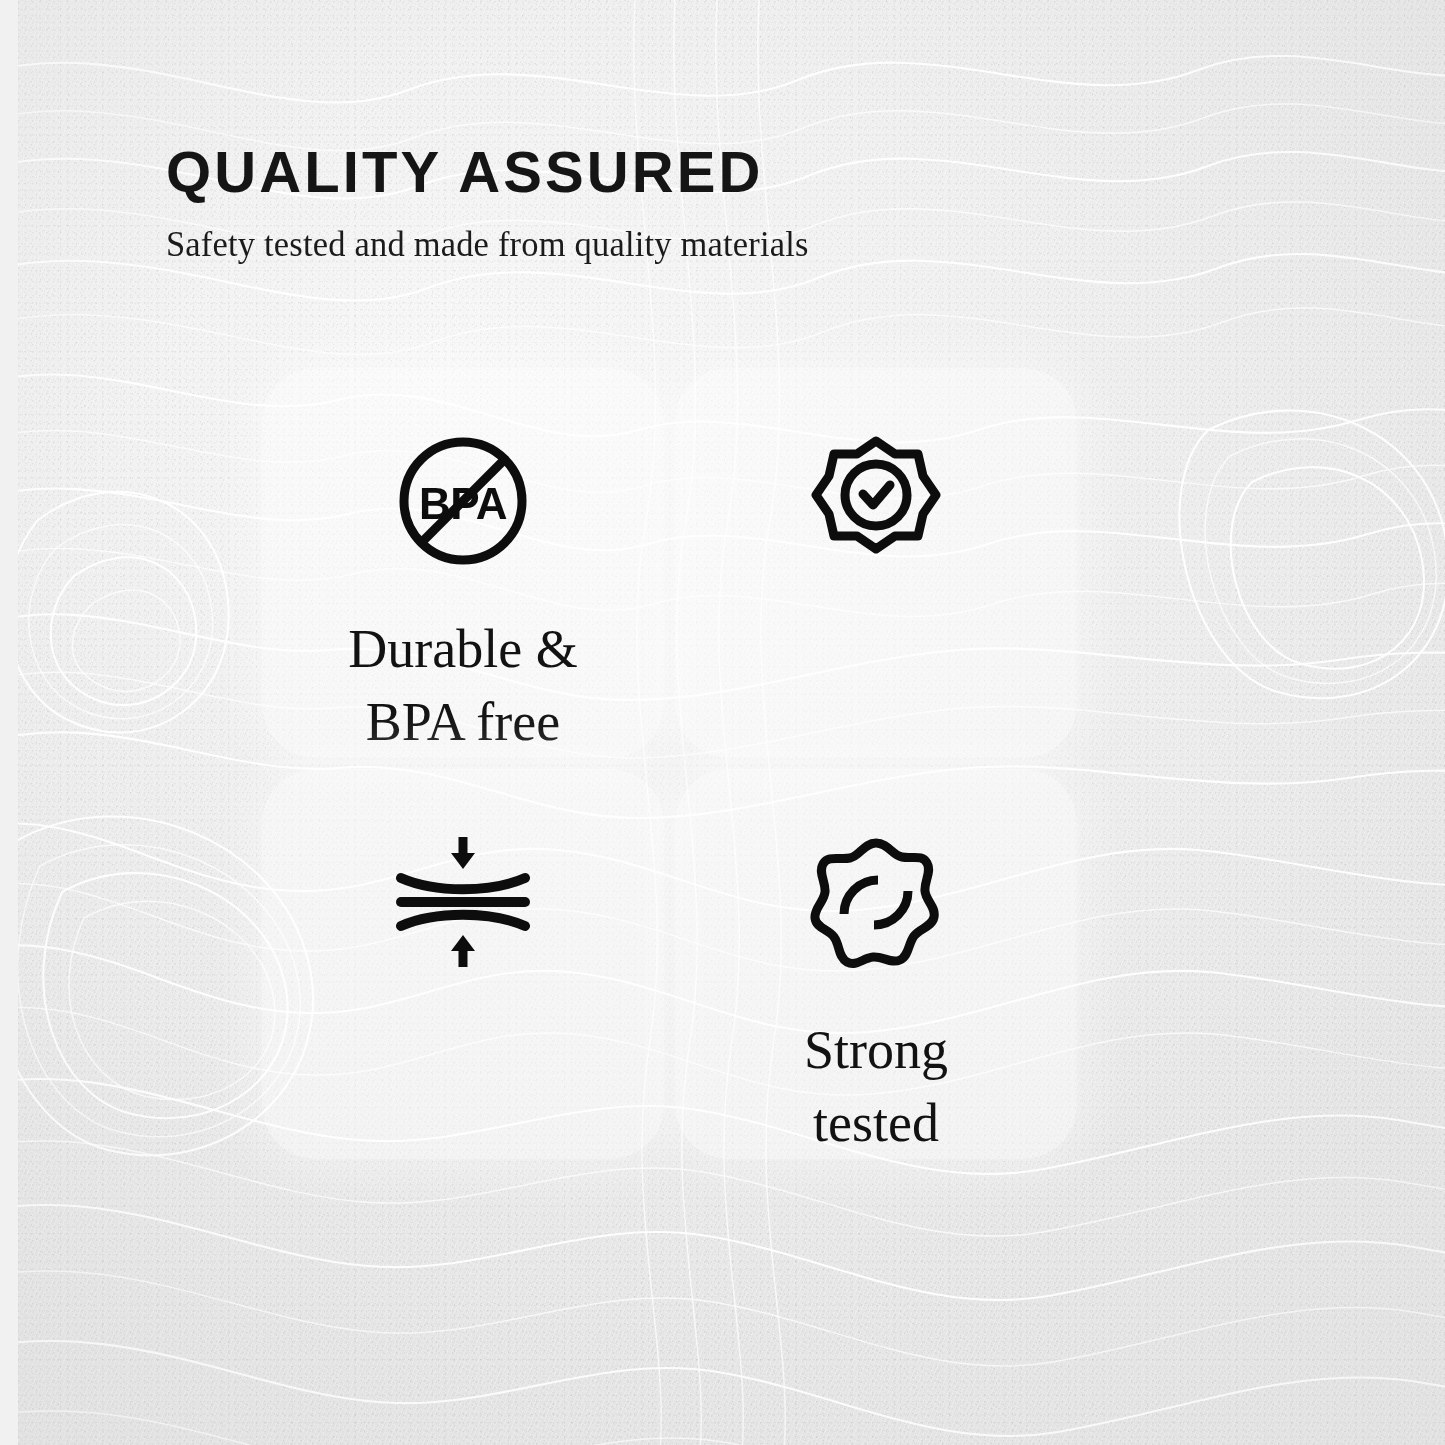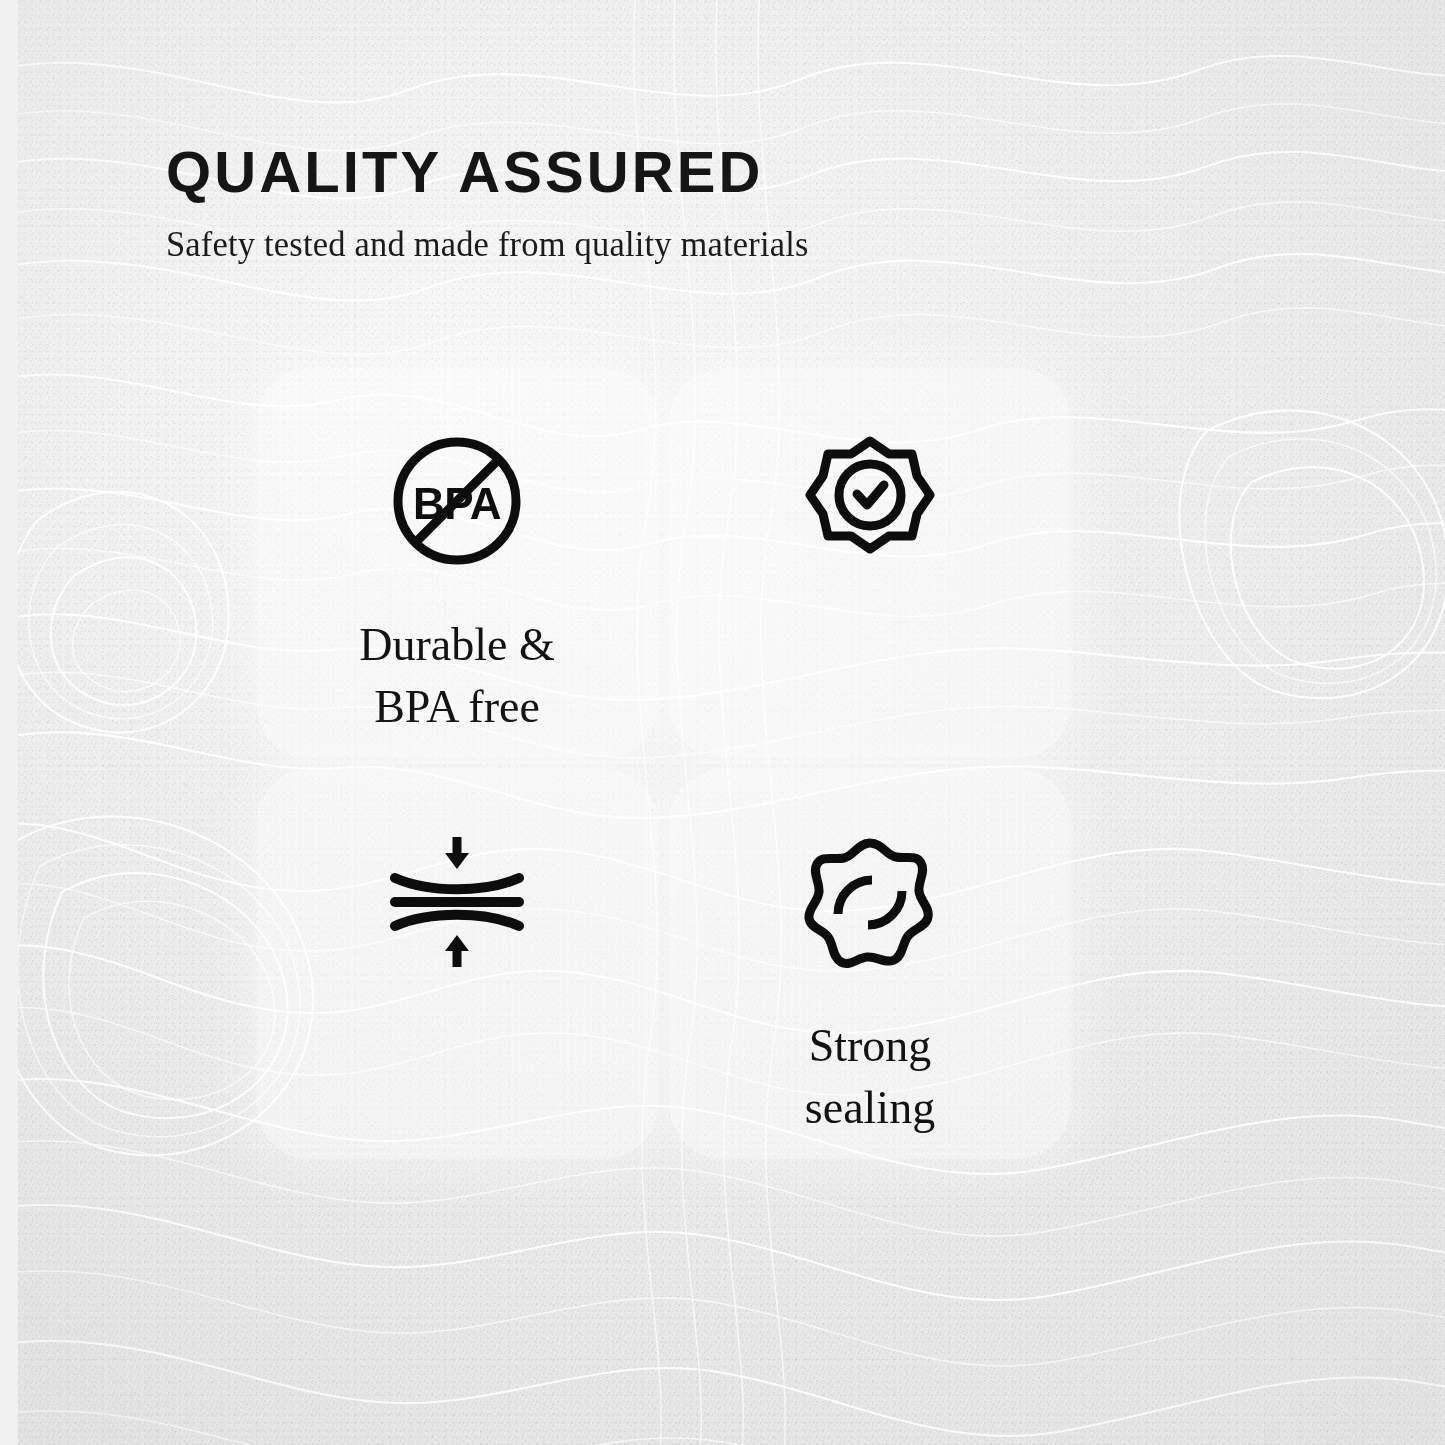--- a/index.html
+++ b/index.html
@@ -105,21 +105,21 @@
     letter-spacing: .2px;
     color: #1b1b1b;
     white-space: nowrap;
     transform: scaleX(.985);
     transform-origin: left center;
   }
 
   
   .grid {
     position: absolute;
-    left: 238px;
+    left: 244px;
     top: 368px;
     width: 972px;
     display: grid;
     grid-template-columns: 402px 402px;
     grid-template-rows: 390px 390px;
     column-gap: 168px;
     row-gap: 78px;
     gap: 11px;
   }
 
@@ -142,21 +142,21 @@
     display: flex;
     align-items: center;
     justify-content: center;
   }
   .icon-wrap svg { display: block; }
 
   .card-label {
     margin-top: 38px;
     font-family: "Liberation Serif", serif;
     font-weight: 400;
-    font-size: 46px;
+    font-size: 54px;
     line-height: 1.34;
     color: #121212;
     text-align: center;
     white-space: pre-line;
   }
 </style>
 </head>
 <body>
 
 <div id="poster">
@@ -288,17 +288,17 @@
                    C16 46 8 37 13 28
                    C18 19 30 24 40 22
                    C50 20 54 7 66 7 Z" fill="none" stroke="#0d0d0d" stroke-width="9" stroke-linejoin="round"></path>
 
           <path d="M34 78 A34 34 0 0 1 68 44" fill="none" stroke="#0d0d0d" stroke-width="9" stroke-linecap="butt"></path>
 
           <path d="M98 55 A34 34 0 0 1 64 89" fill="none" stroke="#0d0d0d" stroke-width="9" stroke-linecap="butt"></path>
         </svg>
       </div>
       <div class="card-label">Strong
-sealing</div>
+tested</div>
     </div>
 
   </div>
 </div>
 
 </body></html>

